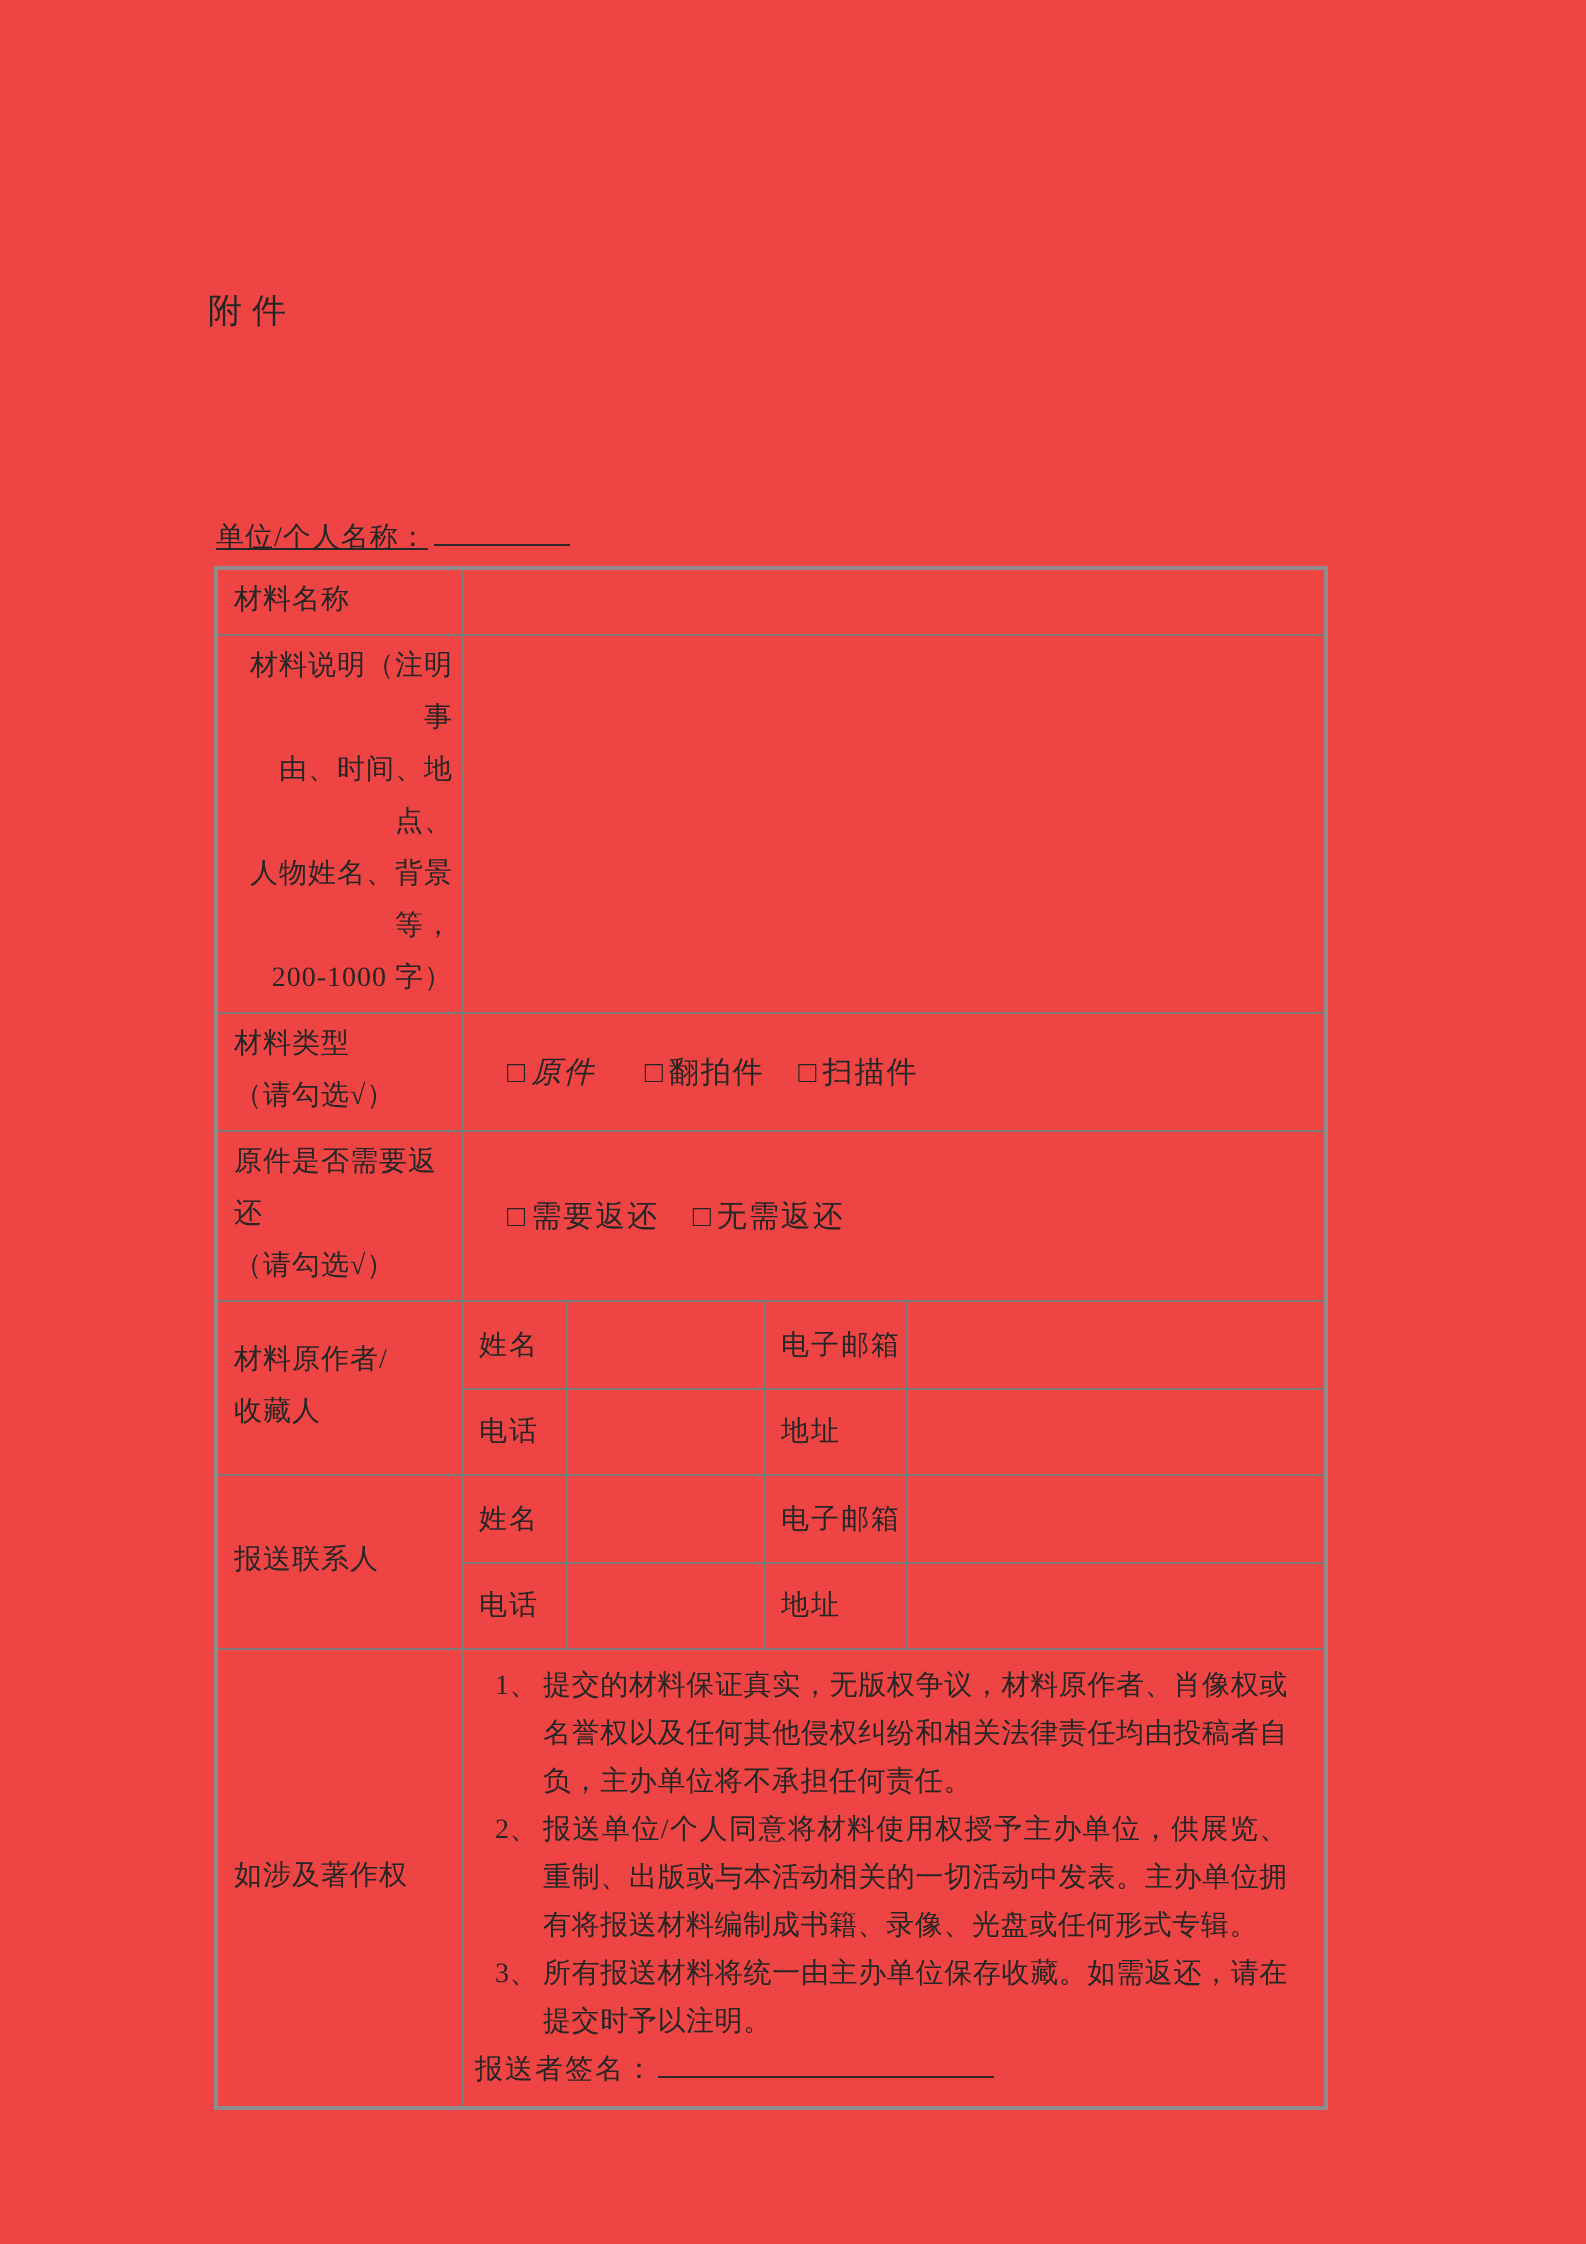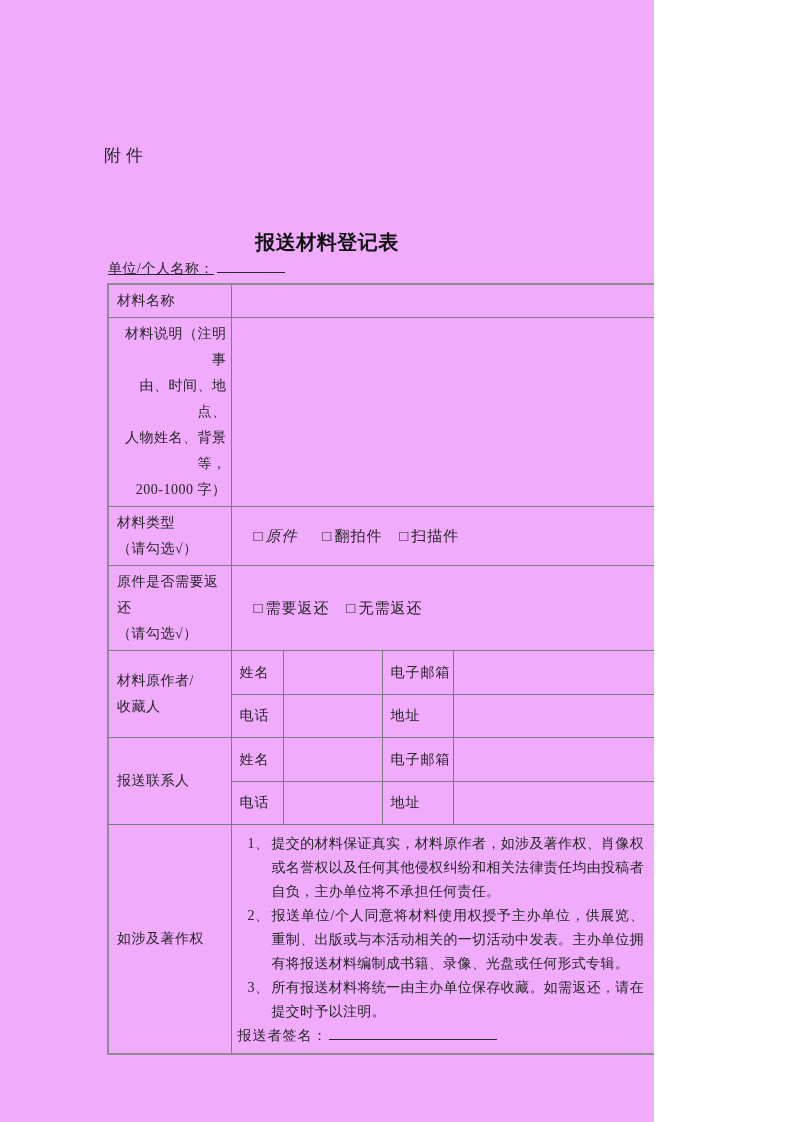--- a/index.html
+++ b/index.html
@@ -1,20 +1,20 @@
 <!DOCTYPE html>
 <html><head>
 <meta charset="utf-8">
 <style>
   * { margin:0; padding:0; box-sizing:border-box; }
   html,body { background:#ffffff; }
   .page {
     position:relative;
-    width:654px; height:1122px;
-    background:#f0abfc;
+    width:793px; height:1122px;
+    background:#ef4444;
     color:#262626;
     font-family:"Liberation Serif", serif;
     overflow:hidden;
   }
   .attachment {
     position:absolute; left:104px; top:144px;
     font-size:17px; letter-spacing:5px;
   }
   .doc-title {
     position:absolute; left:0; top:183px; width:100%;
@@ -90,21 +90,20 @@
     margin-top:auto; text-align:left;
     letter-spacing:1px; padding-right:2px; line-height:18px;
   }
 </style>
 </head>
 <body>
 
 <div class="page">
 
   <div class="attachment">附件</div>
-  <div class="doc-subtitle">报送材料登记表</div>
 
   <div class="org-line">
     <span>单位/个人名称：</span><span class="fill-line org-underline"></span>
   </div>
 
   <table class="form-table">
     <colgroup>
       <col style="width:123px">
       <col style="width:52px">
       <col style="width:99px">
@@ -173,21 +172,21 @@
       <td class="sub-label">地址</td>
       <td></td>
     </tr>
 
     <tr class="h228">
       <td class="label-cell">如涉及著作权</td>
       <td colspan="4" class="decl-cell">
         <div class="decl-wrap">
           <div class="decl-item">
             <span class="decl-num">1、</span>
-            <span class="decl-text">提交的材料保证真实，材料原作者，如涉及著作权、肖像权或名誉权以及任何其他侵权纠纷和相关法律责任均由投稿者自负，主办单位将不承担任何责任。</span>
+            <span class="decl-text">提交的材料保证真实，无版权争议，材料原作者、肖像权或名誉权以及任何其他侵权纠纷和相关法律责任均由投稿者自负，主办单位将不承担任何责任。</span>
           </div>
           <div class="decl-item">
             <span class="decl-num">2、</span>
             <span class="decl-text">报送单位/个人同意将材料使用权授予主办单位，供展览、重制、出版或与本活动相关的一切活动中发表。主办单位拥有将报送材料编制成书籍、录像、光盘或任何形式专辑。</span>
           </div>
           <div class="decl-item">
             <span class="decl-num">3、</span>
             <span class="decl-text">所有报送材料将统一由主办单位保存收藏。如需返还，请在提交时予以注明。</span>
           </div>
           <div class="sig-row">

